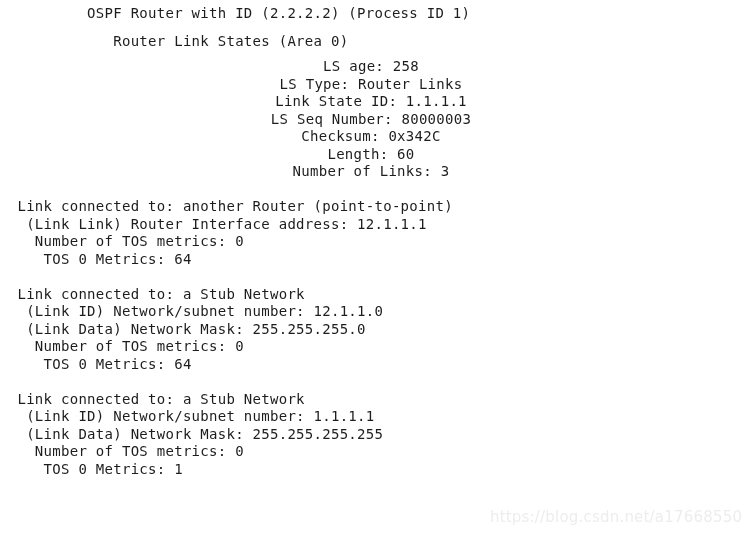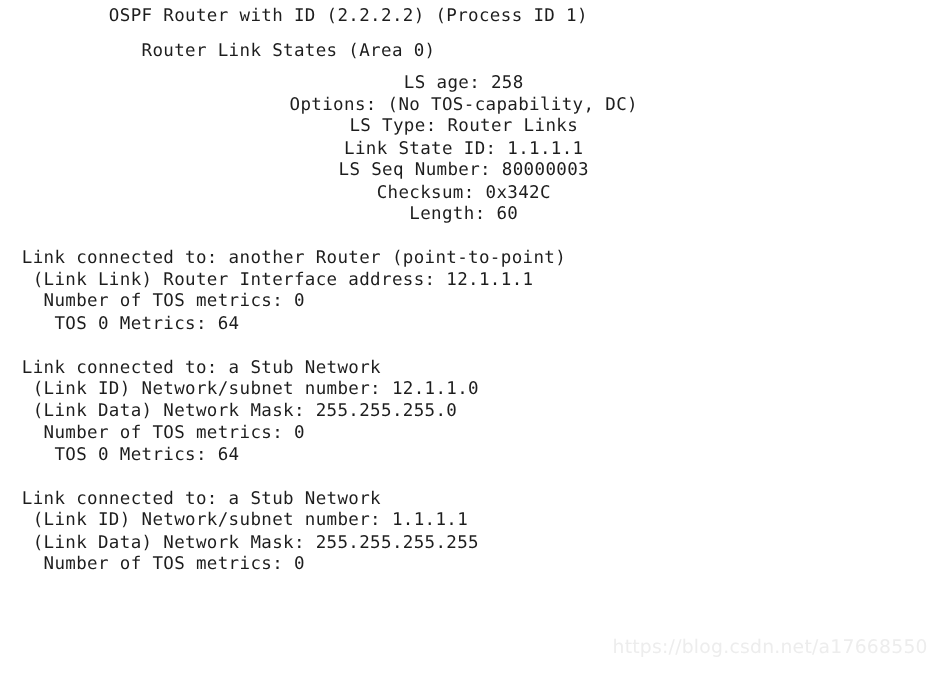--- a/index.html
+++ b/index.html
@@ -77,26 +77,26 @@
 <div id="terminal-output">
 
   <div class="title-block">
     <div class="cli-line">          OSPF Router with ID (2.2.2.2) (Process ID 1)</div>
     <div class="title-gap"></div>
     <div class="cli-line">             Router Link States (Area 0)</div>
   </div>
 
   <div class="header-block">
     <div class="cli-line">LS age: 258</div>
-    <div class="cli-line">Options: (No TOS-capability, DC)</div>
     <div class="cli-line">LS Type: Router Links</div>
     <div class="cli-line">Link State ID: 1.1.1.1</div>
     <div class="cli-line">LS Seq Number: 80000003</div>
     <div class="cli-line">Checksum: 0x342C</div>
     <div class="cli-line">Length: 60</div>
+    <div class="cli-line">Number of Links: 3</div>
   </div>
 
   <div class="cli-line blank">&nbsp;</div>
 
   <div class="link-block">
     <div class="cli-line">  Link connected to: another Router (point-to-point)</div>
     <div class="cli-line">   (Link Link) Router Interface address: 12.1.1.1</div>
     <div class="cli-line">    Number of TOS metrics: 0</div>
     <div class="cli-line">     TOS 0 Metrics: 64</div>
   </div>
@@ -111,17 +111,18 @@
     <div class="cli-line">     TOS 0 Metrics: 64</div>
   </div>
 
   <div class="cli-line blank">&nbsp;</div>
 
   <div class="link-block">
     <div class="cli-line">  Link connected to: a Stub Network</div>
     <div class="cli-line">   (Link ID) Network/subnet number: 1.1.1.1</div>
     <div class="cli-line">   (Link Data) Network Mask: 255.255.255.255</div>
     <div class="cli-line">    Number of TOS metrics: 0</div>
+    <div class="cli-line">     TOS 0 Metrics: 1</div>
   </div>
 
 </div>
 
 <div id="watermark">https://blog.csdn.net/a1766855068</div>
 
 </body></html>

